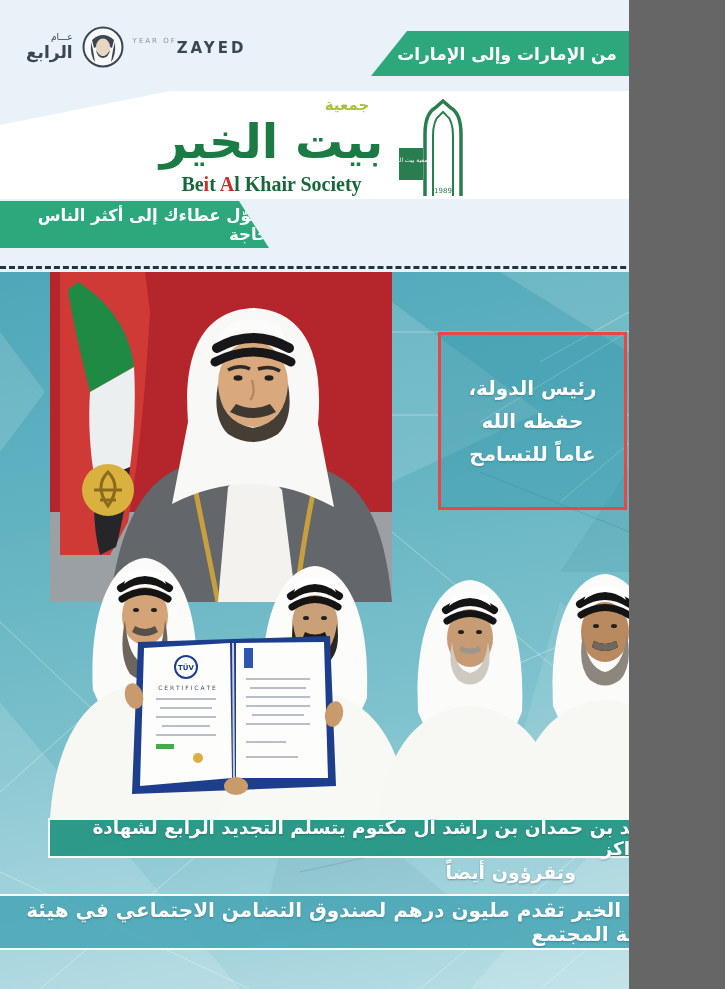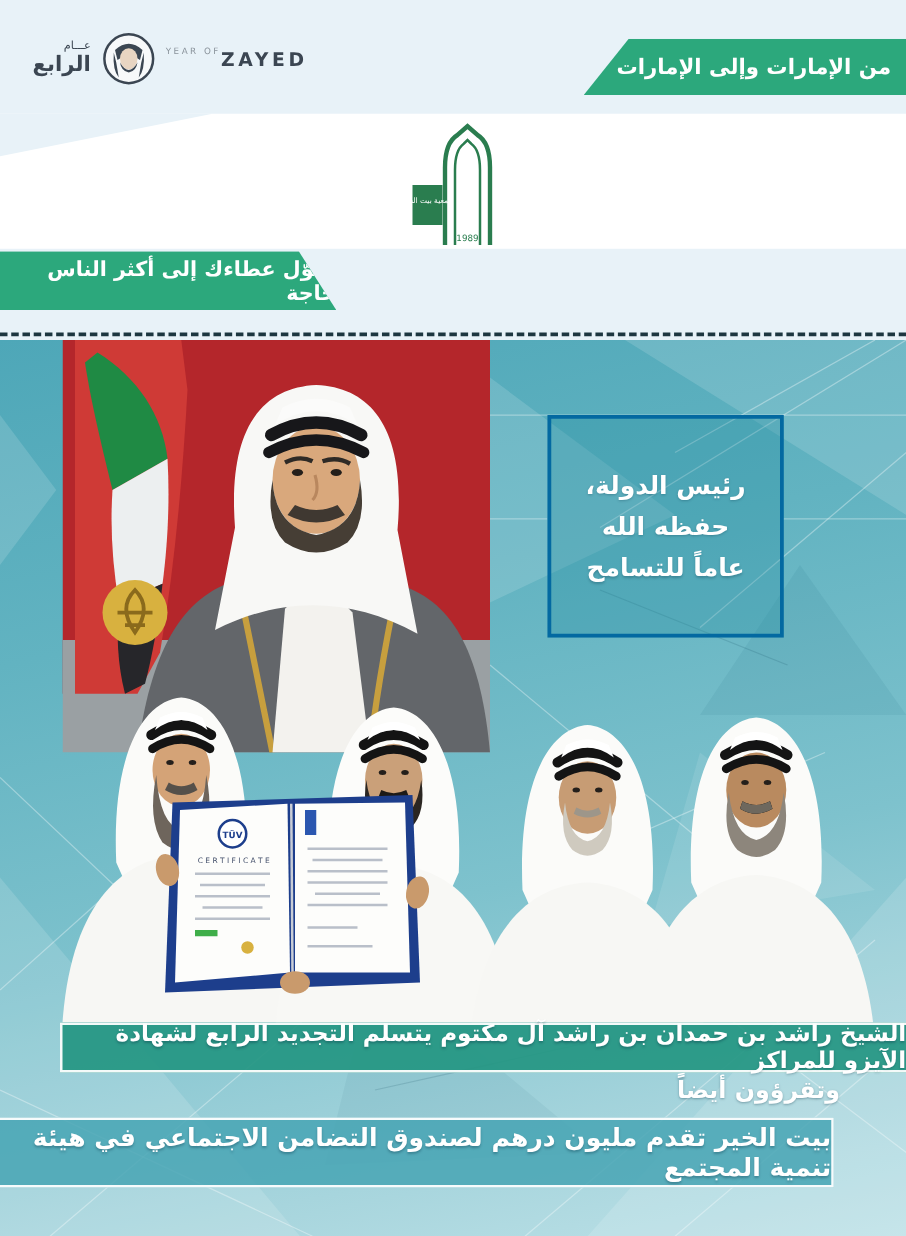--- a/index.html
+++ b/index.html
@@ -1,16 +1,16 @@
 <!DOCTYPE html>
 <html lang="ar"><head>
 <meta charset="utf-8">
 <style>
   html,body{margin:0;padding:0;background:#666;}
-  .page{position:relative;width:725px;height:989px;overflow:hidden;
+  .page{position:relative;width:629px;height:989px;overflow:hidden;
         background:#e8f2f8;font-family:"DejaVu Sans",sans-serif;}
   .abs{position:absolute;}
 
   
   .yoz{left:26px;top:22px;display:flex;align-items:center;gap:9px;height:50px;}
   .yoz-ar{display:flex;flex-direction:column;align-items:flex-end;color:#3b4652;line-height:1;}
   .yoz-ar .s{font-size:9px;letter-spacing:1px;}
   .yoz-ar .l{font-size:17px;font-weight:bold;margin-top:2px;}
   .yoz-en{display:flex;line-height:1;}
   .yoz-en .s{font-size:7px;letter-spacing:2px;color:#8b949c;}
@@ -41,21 +41,21 @@
   .dashed-sep{left:0;top:266px;width:725px;height:0;border-top:3px dashed #1d3640;}
 
   
   .teal{left:0;top:272px;width:725px;height:717px;
       background:linear-gradient(168deg,#4ea7b8 0%,#62b3c1 30%,#7ec2cd 60%,#a7d5dd 85%,#bde1e7 100%);}
   .pattern{left:0;top:272px;width:725px;height:717px;}
 
   .president{left:50px;top:272px;width:342px;height:330px;}
   .group{left:30px;top:546px;width:680px;height:272px;}
 
-  .announce{left:438px;top:332px;width:189px;height:178px;border:3px solid #0369a1;
+  .announce{left:438px;top:332px;width:189px;height:178px;border:3px solid #ef4444;
       box-sizing:border-box;background:rgba(32,140,160,0.30);
       display:flex;flex-direction:column;justify-content:center;gap:9px;
       text-align:center;direction:rtl;color:#fff;font-weight:bold;font-size:20px;
       text-shadow:0 1px 2px rgba(0,40,60,.25);}
 
   .headline1{left:48px;top:818px;width:677px;height:40px;background:rgba(36,150,130,0.92);
       border:2px solid rgba(255,255,255,.95);border-right:0;box-sizing:border-box;
       display:flex;align-items:center;justify-content:center;color:#fff;font-weight:bold;
       font-size:18.5px;direction:rtl;text-shadow:0 1px 2px rgba(0,40,60,.3);}
   .read-also{top:861px;right:53px;color:#fff;font-weight:bold;font-size:19px;direction:rtl;
@@ -89,20 +89,26 @@
   </div>
 
   <div class="abs top-banner">
     <span>من الإمارات وإلى الإمارات</span>
   </div>
 
   <div class="abs white-band"></div>
   <div class="abs corner-tri"></div>
 
   <div class="abs logo-row">
+    <div class="logo-txt">
+      <div class="logo-soc">جمعية</div>
+      <div class="logo-main">بيت الخير</div>
+      <div class="logo-en"><span class="c-g">Be</span><span class="c-r">i</span><span class="c-g">t </span><span class="c-r">A</span><span class="c-g">l Khair Society</span>
+      </div>
+    </div>
     <svg width="74" height="102" viewBox="0 0 74 102">
       <path d="M30,100 V38 Q30,18 40,12 L48,5 L56,12 Q66,18 66,38 V100" fill="none" stroke="#2a7d4f" stroke-width="3.5"></path>
       <path d="M38,100 V40 Q38,24 45,19 L48,16 L51,19 Q58,24 58,40 V100" fill="none" stroke="#2a7d4f" stroke-width="2"></path>
       <rect x="4" y="52" width="24" height="32" fill="#2a7d4f"></rect>
       <text x="16" y="66" font-size="6" fill="#ffffff" text-anchor="middle">جمعية بيت الخير</text>
       <text x="48" y="97" font-size="7" fill="#2a7d4f" text-anchor="middle">1989</text>
     </svg>
   </div>
 
   <div class="abs tagline-banner">

